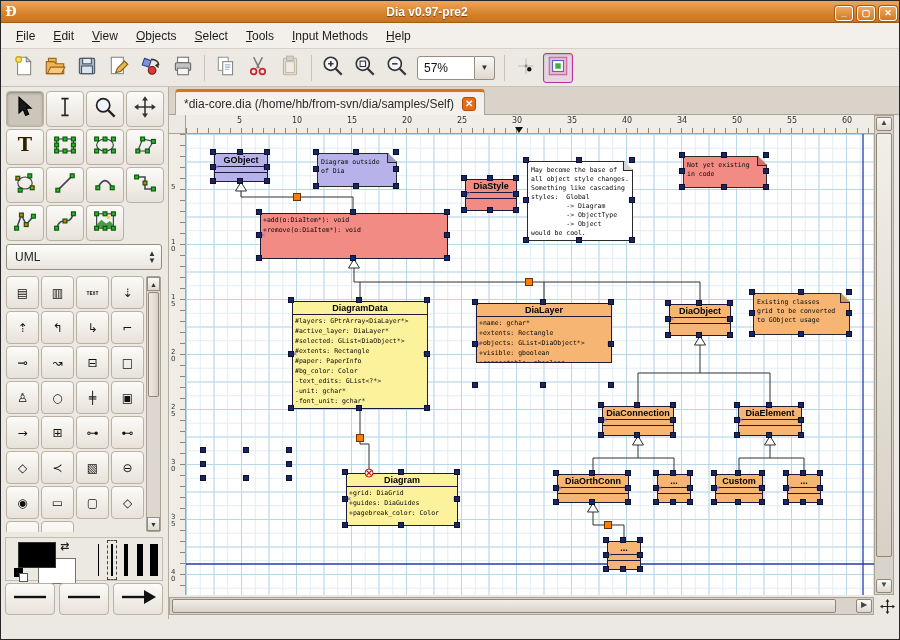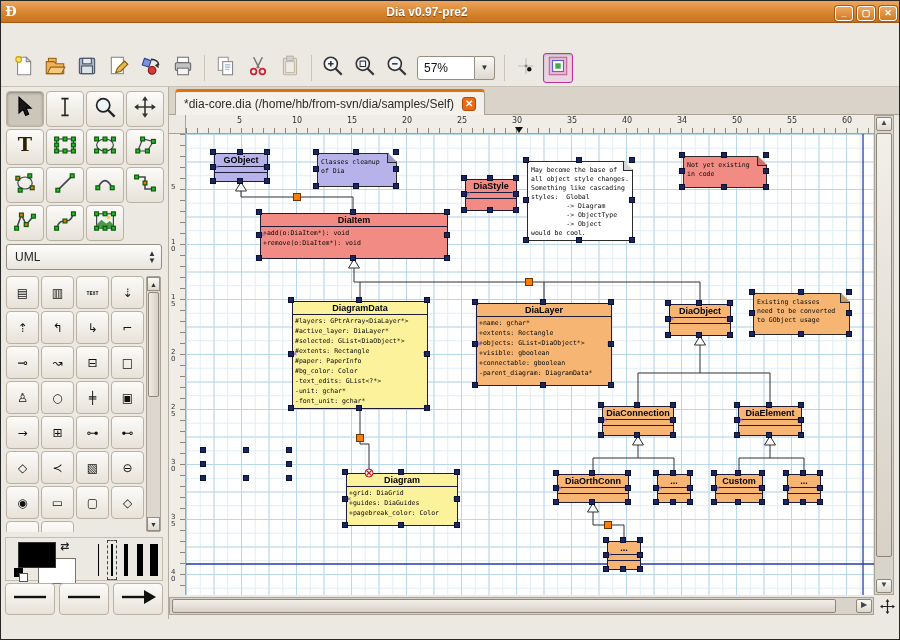--- a/index.html
+++ b/index.html
@@ -127,20 +127,30 @@
 </head>
 <body>
 
 <div id="win">
   <div id="titlebar">
     <span class="appicon">Ð</span>
     <span class="wtitle">Dia v0.97-pre2</span>
     <span id="winbtns"><span class="winbtn">_</span><span class="winbtn">▢</span><span class="winbtn">✕</span></span>
   </div>
 
+  <div id="menubar">
+      <div class="menuitem"><u>F</u>ile</div>
+      <div class="menuitem"><u>E</u>dit</div>
+      <div class="menuitem"><u>V</u>iew</div>
+      <div class="menuitem"><u>O</u>bjects</div>
+      <div class="menuitem"><u>S</u>elect</div>
+      <div class="menuitem"><u>T</u>ools</div>
+      <div class="menuitem"><u>I</u>nput Methods</div>
+      <div class="menuitem"><u>H</u>elp</div>
+    </div>
   <div id="toolbar">
       <div class="tbtn">
         <span><svg viewBox="0 0 22 22">
             <path d="M6 3h8l4 4v12H6z" fill="#fff" stroke="#8a8a8a"></path>
             <path d="M14 3l4 4h-4z" fill="#d8d8d8" stroke="#8a8a8a"></path>
             <circle cx="7" cy="5" r="2.6" fill="#ffe066" stroke="#c8a000"></circle>
           </svg></span>
       </div>
       <div class="tbtn">
         <span><svg viewBox="0 0 22 22">
@@ -559,21 +569,21 @@
         <polyline points="174,275 174,310 183,310 183,339" fill="none" stroke="#303030" stroke-width="1"></polyline>
       </svg>
       <div class="node class" style="left: 28px; top: 19px; width: 54px; height: 29px; background: rgb(183, 179, 234);">
         <div class="ntitle">GObject</div>
         <div class="comp1"></div>
         <div></div>
         <span class="connx" style="left: 0px; top: 8.5px;">×</span>
         <span class="connx" style="right: 0px; top: 8.5px;">×</span>
       </div>
       <div class="node note" style="left: 131px; top: 19px; width: 80px; height: 34px; background: rgb(183, 179, 234);">
-        <div class="notetext">Classes cleanup
+        <div class="notetext">Diagram outside
 of Dia</div>
         <div class="fold"></div>
       </div>
       <div class="node class" style="left: 279px; top: 45px; width: 52px; height: 32px; background: rgb(242, 139, 132);">
         <div class="ntitle">DiaStyle</div>
         <div class="comp1"></div>
         <div></div>
         <span class="connx" style="left: 0px; top: 10px;">×</span>
         <span class="connx" style="right: 0px; top: 10px;">×</span>
       </div>
@@ -587,61 +597,60 @@
 all object style changes.
 Something like cascading
 styles:  Global
          -&gt; Diagram
          -&gt; ObjectType
          -&gt; Object
 would be cool.</div>
         <div class="fold"></div>
       </div>
       <div class="node class" style="left: 74px; top: 79px; width: 188px; height: 46px; background: rgb(242, 139, 132);">
-        <div class="ntitle">DiaItem</div>
         <div class="nlines">+add(o:DiaItem*): void
 +remove(o:DiaItem*): void</div>
         <span class="connx" style="left: 0px; top: 17px;">×</span>
         <span class="connx" style="right: 0px; top: 17px;">×</span>
       </div>
       <div class="node class" style="left: 106px; top: 167px; width: 136px; height: 108px; background: rgb(253, 242, 156);">
         <div class="ntitle">DiagramData</div>
         <div class="nlines">#layers: GPtrArray&lt;DiaLayer*&gt;
 #active_layer: DiaLayer*
 #selected: GList&lt;DiaObject*&gt;
 #extents: Rectangle
 #paper: PaperInfo
 #bg_color: Color
 -text_edits: GList&lt;?*&gt;
 -unit: gchar*
 -font_unit: gchar*</div>
         <span class="connx" style="left: 0px; top: 48px;">×</span>
         <span class="connx" style="right: 0px; top: 48px;">×</span>
       </div>
-      <div class="node class" style="left: 290px; top: 169px; width: 136px; height: 83px; background: rgb(246, 181, 114);">
+      <div class="node class" style="left: 290px; top: 169px; width: 136px; height: 60px; background: rgb(246, 181, 114);">
         <div class="ntitle">DiaLayer</div>
         <div class="nlines">+name: gchar*
 +extents: Rectangle
 +objects: GList&lt;DiaObject*&gt;
 +visible: gboolean
 +connectable: gboolean
 -parent_diagram: DiagramData*</div>
         <span class="connx" style="left: 0px; top: 35.5px;">×</span>
         <span class="connx" style="right: 0px; top: 35.5px;">×</span>
       </div>
       <div class="node class" style="left: 483px; top: 170px; width: 62px; height: 32px; background: rgb(246, 181, 114);">
         <div class="ntitle">DiaObject</div>
         <div class="comp1"></div>
         <div></div>
         <span class="connx" style="left: 0px; top: 10px;">×</span>
         <span class="connx" style="right: 0px; top: 10px;">×</span>
       </div>
       <div class="node note" style="left: 567px; top: 159px; width: 97px; height: 42px; background: rgb(246, 181, 114);">
         <div class="notetext">Existing classes
-need to be converted
+grid to be converted
 to GObject usage</div>
         <div class="fold"></div>
       </div>
       <div class="node class" style="left: 416px; top: 272px; width: 72px; height: 30px; background: rgb(246, 181, 114);">
         <div class="ntitle">DiaConnection</div>
         <div class="comp1"></div>
         <div></div>
         <span class="connx" style="left: 0px; top: 9px;">×</span>
         <span class="connx" style="right: 0px; top: 9px;">×</span>
       </div>

